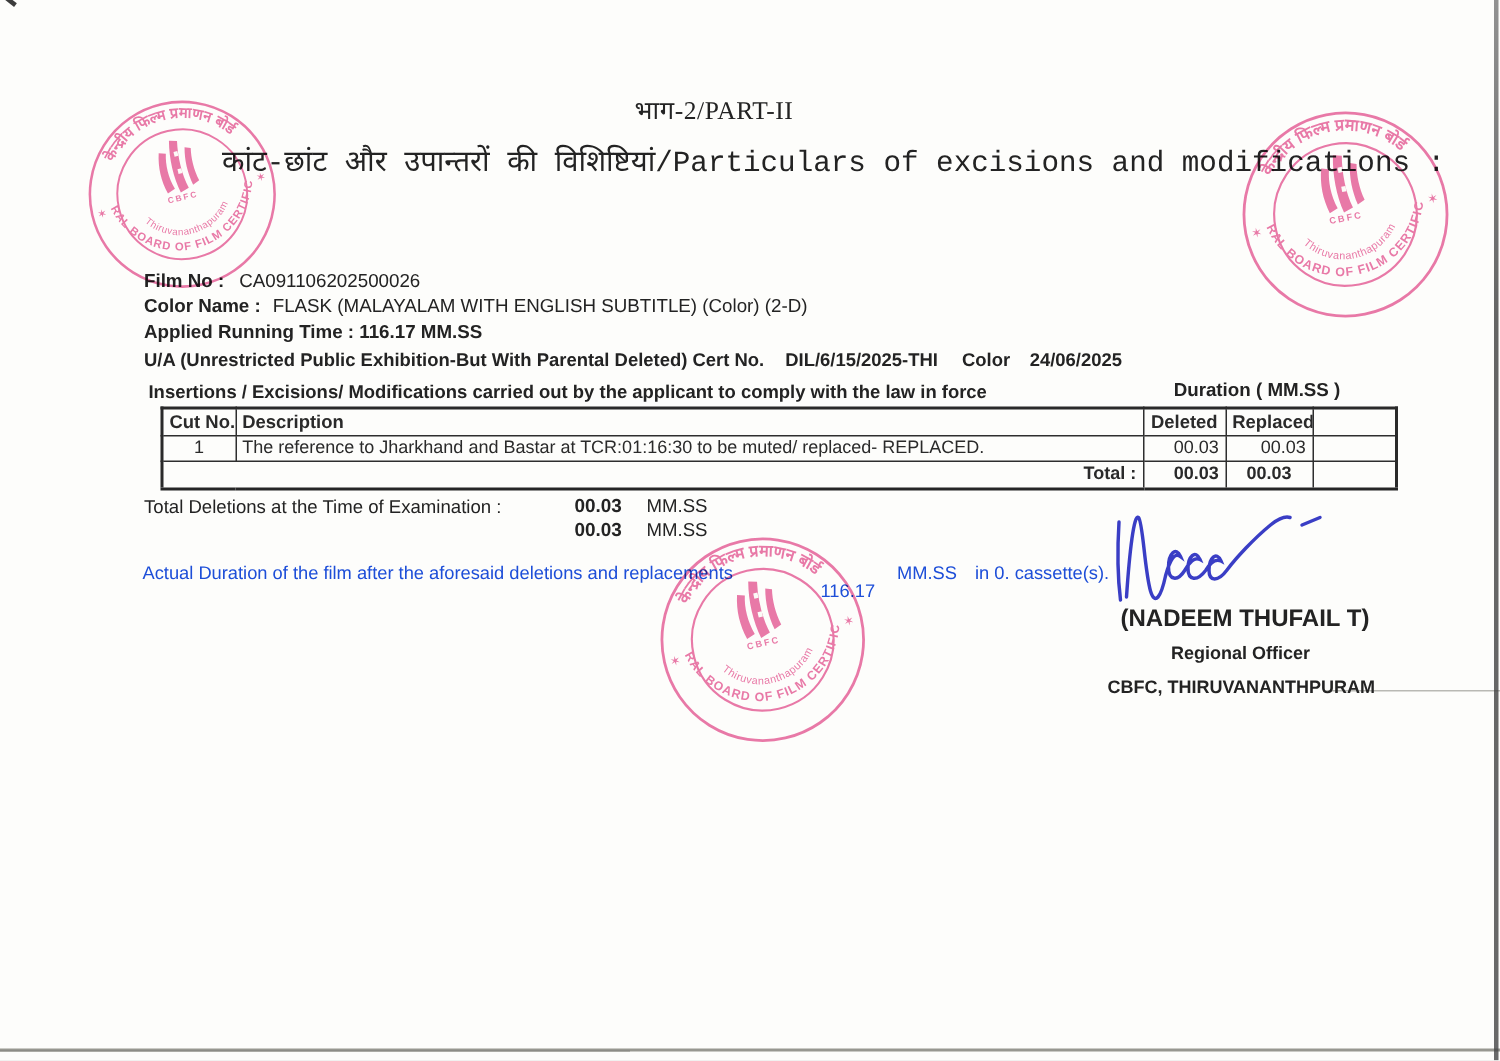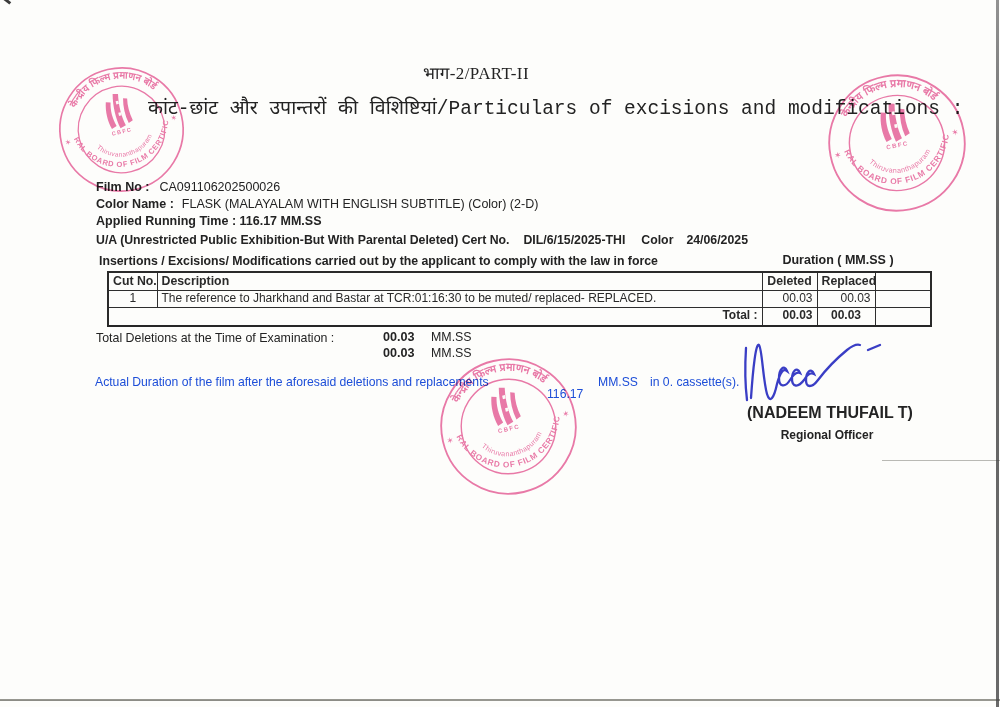--- a/index.html
+++ b/index.html
@@ -146,20 +146,21 @@
   <svg class="abs signature" viewBox="0 0 142 74">
     <g fill="none" stroke="#3a3ec5" stroke-width="2.3" stroke-linecap="round">
       <path d="M4,14 C3,30 3,50 5,66"></path>
       <path d="M9,64 C11,34 14,8 17,11 C20,14 21,46 25,60 C28,70 32,64 35,50 C38,39 41,34 45,37 C42,30 37,35 37,44 C37,53 43,54 48,46 C51,41 54,37 58,39 C55,32 50,37 50,45 C50,53 56,54 62,46 C65,41 68,38 72,40 C69,33 64,38 64,46 C64,54 70,54 76,46 C82,38 94,25 105,16 C110,12 115,10 118,11"></path>
       <path d="M126,16 L138,11"></path>
     </g>
   </svg>
 
   <div class="abs b sig-name nowrap">(NADEEM THUFAIL T)</div>
   <div class="abs b sig-desig nowrap">Regional Officer</div>
+  <div class="abs b sig-office nowrap">CBFC, THIRUVANANTHPURAM</div>
 
   <svg class="abs stamp stamp-tl" viewBox="0 0 200 200">
     <circle cx="100" cy="100" r="94" fill="none" stroke="#e7639b" stroke-width="2.6"></circle>
     <circle cx="100" cy="100" r="66" fill="none" stroke="#e7639b" stroke-width="2"></circle>
     <path id="arcTop1" d="M 22,100 A 78,78 0 0 1 178,100" fill="none"></path>
     <path id="arcBot1" d="M 26,98 A 76,76 0 0 0 174,98" fill="none"></path>
     <path id="arcCity1" d="M 52,112 A 54,54 0 0 0 148,112" fill="none"></path>
     <text font-size="15" font-weight="bold" fill="#e7639b"><textPath href="#arcTop1" startOffset="50%" text-anchor="middle">केन्द्रीय फिल्म प्रमाणन बोर्ड</textPath></text>
     <text font-size="11.5" letter-spacing="1" font-weight="bold" fill="#e7639b"><textPath href="#arcBot1" startOffset="50%" text-anchor="middle">CENTRAL BOARD OF FILM CERTIFICATION</textPath></text>
     <text x="11" y="105" font-size="12" fill="#e7639b">✶</text>

